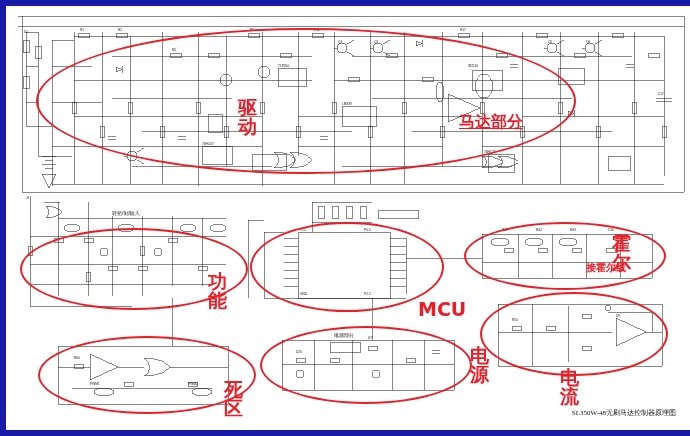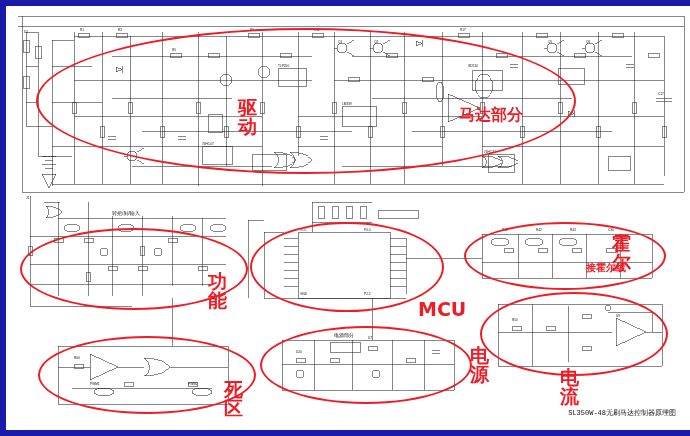--- a/index.html
+++ b/index.html
@@ -47,21 +47,21 @@
     letter-spacing:0px;
     white-space:pre-line;
     font-family:"DejaVu Sans", sans-serif;
   }
   .ann.big{font-size:19px;}
   .ann.mid{font-size:16px;}
 
   .title{
     position:absolute;right:14px;bottom:12px;
     font-size:7px;color:#111;
-    font-family:Liberation Mono, monospace;
+    font-family:Liberation Serif, serif;
   }
   .tiny{
     position:absolute;font-size:3.2px;color:#111;white-space:nowrap;
     font-family:"Liberation Sans", sans-serif;
   }
 </style>
 </head>
 <body>
 
 <div id="stage">
@@ -409,21 +409,21 @@
     <div class="ellipse" style="left:24px;top:22px;width:540px;height:146px;"></div>
     <div class="ellipse" style="left:8px;top:222px;width:228px;height:82px;"></div>
     <div class="ellipse" style="left:238px;top:216px;width:194px;height:90px;"></div>
     <div class="ellipse" style="left:452px;top:216px;width:202px;height:68px;"></div>
     <div class="ellipse" style="left:468px;top:286px;width:188px;height:84px;"></div>
     <div class="ellipse" style="left:248px;top:320px;width:212px;height:78px;"></div>
     <div class="ellipse" style="left:26px;top:330px;width:218px;height:78px;"></div>
 
     <div class="ann big" style="left:226px;top:92px;">驱
 动</div>
-    <div class="ann mid" style="left:447px;top:101px;">马达部分</div>
+    <div class="ann mid" style="left:447px;top:108px;text-decoration:underline;">马达部分</div>
     <div class="ann big" style="left:196px;top:266px;">功
 能</div>
     <div class="ann big" style="left:406px;top:294px;">MCU</div>
     <div class="ann big" style="left:600px;top:228px;">霍
 尔</div>
     <div class="ann" style="left:574px;top:257px;font-size:10px;">接霍尔线</div>
     <div class="ann big" style="left:458px;top:340px;">电
 源</div>
     <div class="ann big" style="left:548px;top:362px;">电
 流</div>

